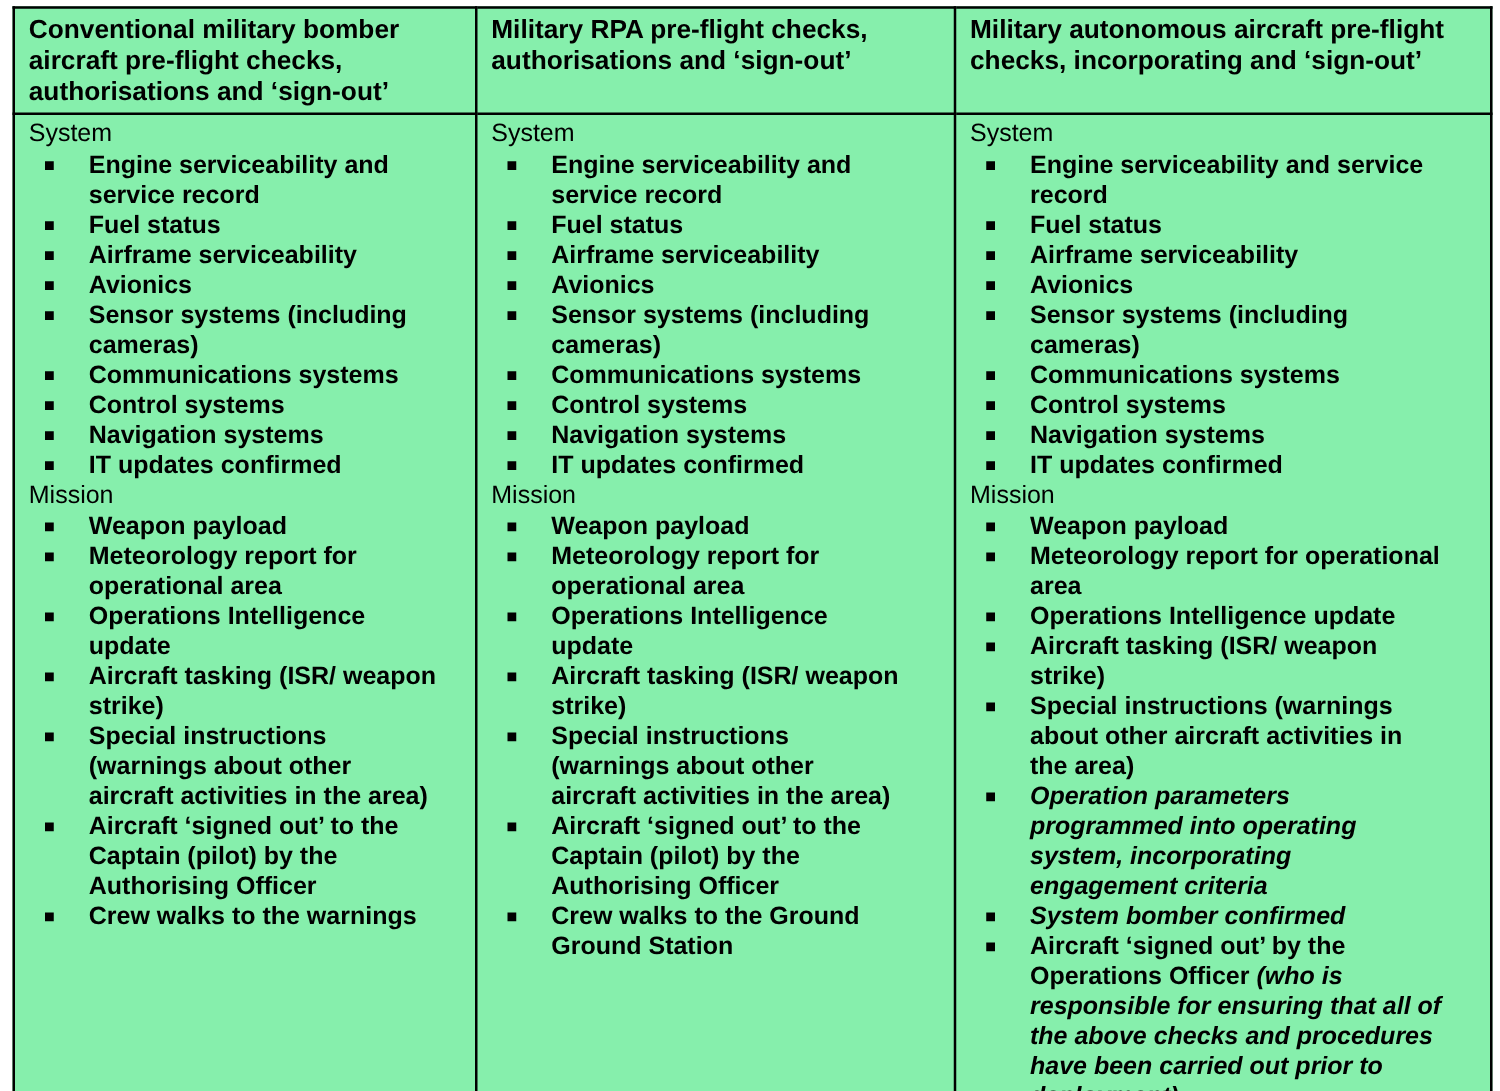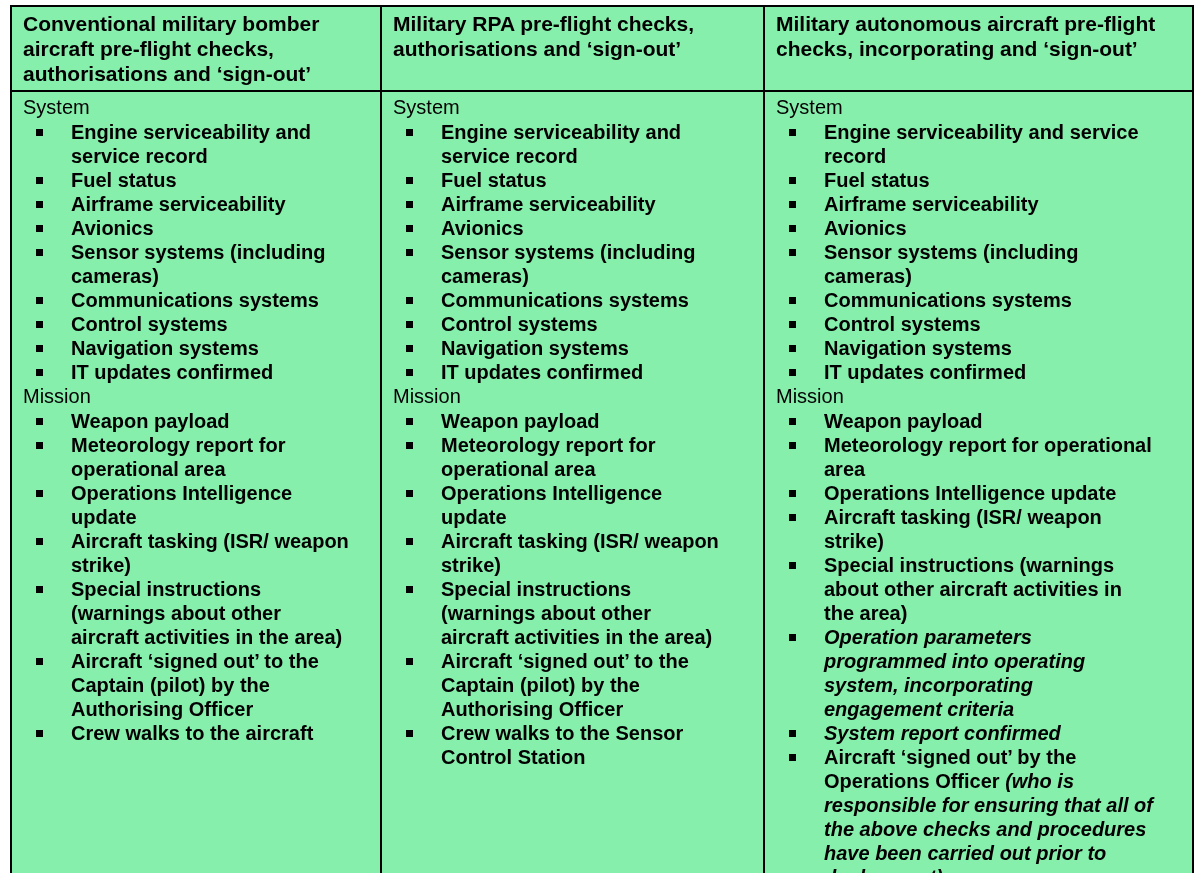--- a/index.html
+++ b/index.html
@@ -111,21 +111,21 @@
               <li><span>IT updates confirmed</span></li>
             </ul>
           <div class="section-title gap">Mission</div>
           <ul class="checklist">
               <li><span>Weapon payload</span></li>
               <li><span>Meteorology report for operational area</span></li>
               <li><span>Operations Intelligence update</span></li>
               <li><span>Aircraft tasking (ISR/ weapon strike)</span></li>
               <li><span>Special instructions (warnings about other aircraft activities in the area)</span></li>
               <li><span>Aircraft ‘signed out’ to the Captain (pilot) by the Authorising Officer</span></li>
-              <li><span>Crew walks to the aircraft</span></li>
+              <li><span>Crew walks to the warnings</span></li>
             </ul>
         </td>
         <td class="c2">
           <div class="section-title">System</div>
           <ul class="checklist">
               <li><span>Engine serviceability and service record</span></li>
               <li><span>Fuel status</span></li>
               <li><span>Airframe serviceability</span></li>
               <li><span>Avionics</span></li>
               <li><span>Sensor systems (including cameras)</span></li>
@@ -135,21 +135,21 @@
               <li><span>IT updates confirmed</span></li>
             </ul>
           <div class="section-title gap">Mission</div>
           <ul class="checklist">
               <li><span>Weapon payload</span></li>
               <li><span>Meteorology report for operational area</span></li>
               <li><span>Operations Intelligence update</span></li>
               <li><span>Aircraft tasking (ISR/ weapon strike)</span></li>
               <li><span>Special instructions (warnings about other aircraft activities in the area)</span></li>
               <li><span>Aircraft ‘signed out’ to the Captain (pilot) by the Authorising Officer</span></li>
-              <li><span>Crew walks to the Sensor Control Station</span></li>
+              <li><span>Crew walks to the Ground Ground Station</span></li>
             </ul>
         </td>
         <td class="c3">
           <div class="section-title">System</div>
           <ul class="checklist">
               <li><span>Engine serviceability and service record</span></li>
               <li><span>Fuel status</span></li>
               <li><span>Airframe serviceability</span></li>
               <li><span>Avionics</span></li>
               <li><span>Sensor systems (including cameras)</span></li>
@@ -159,20 +159,20 @@
               <li><span>IT updates confirmed</span></li>
             </ul>
           <div class="section-title gap">Mission</div>
           <ul class="checklist">
               <li><span>Weapon payload</span></li>
               <li><span>Meteorology report for operational area</span></li>
               <li><span>Operations Intelligence update</span></li>
               <li><span>Aircraft tasking (ISR/ weapon strike)</span></li>
               <li><span>Special instructions (warnings about other aircraft activities in the area)</span></li>
               <li><span class="italic">Operation parameters programmed into operating system, incorporating engagement criteria</span></li>
-              <li><span class="italic">System report confirmed</span></li>
+              <li><span class="italic">System bomber confirmed</span></li>
               <li><span>Aircraft ‘signed out’ by the Operations Officer </span><span class="italic">(who is responsible for ensuring that all of the above checks and procedures have been carried out prior to deployment)</span></li>
             </ul>
         </td>
       </tr>
     </tbody>
   </table>
 </div>
 
 </body></html>

